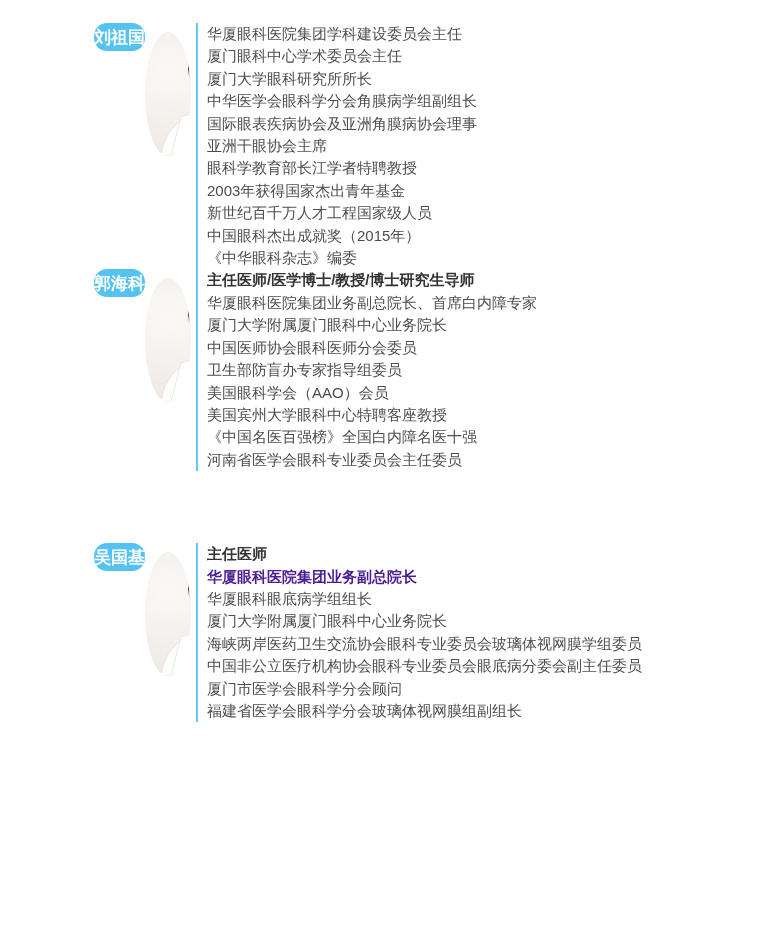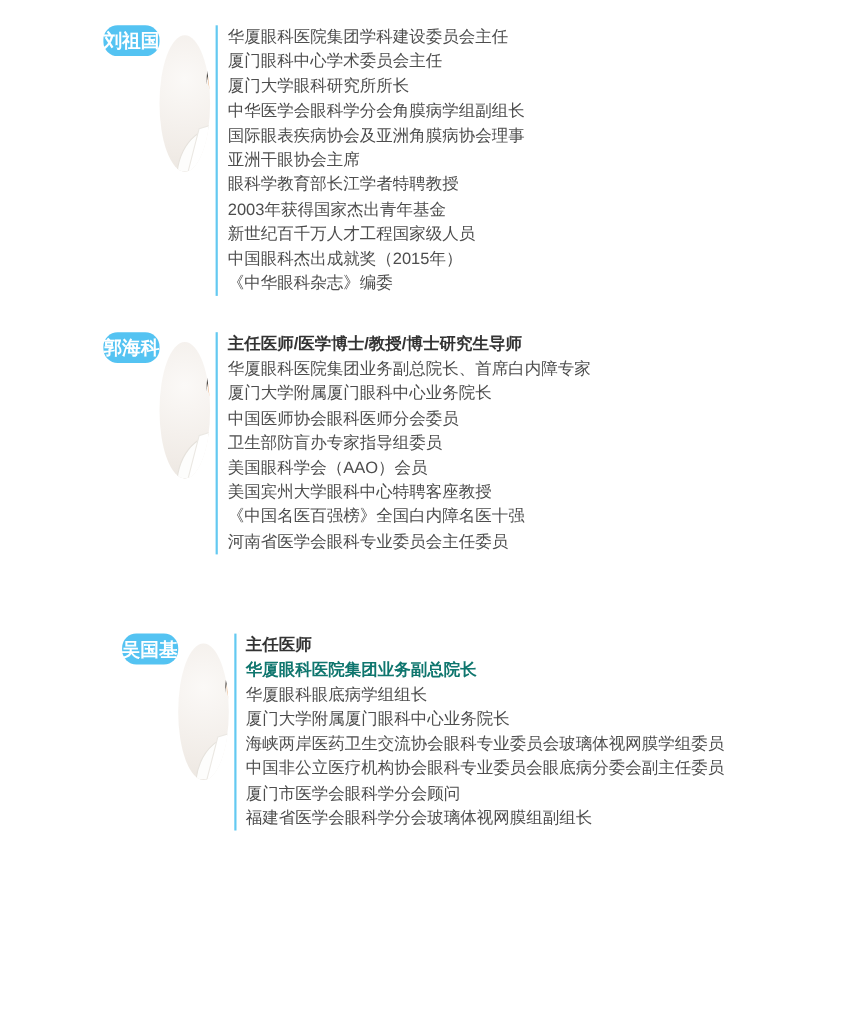--- a/index.html
+++ b/index.html
@@ -18,22 +18,22 @@
     background:var(--bg);
     font-family:"Liberation Sans","DejaVu Sans",sans-serif;
   }
   .doctor-list{
     padding:23px 0 20px 67px;
   }
   .doctor-section{
     display:flex;
     align-items:flex-start;
   }
-  .doctor-section:nth-of-type(2){margin-top:33px;}
-  .doctor-section:nth-of-type(3){margin-top:72px;justify-content:center;}
+  .doctor-section:nth-of-type(2){}
+  .doctor-section:nth-of-type(3){margin-top:72px;}
   .left-col{
     width:124px;
     flex:0 0 124px;
     display:flex;
     flex-direction:row;
   }
   .name-badge{
     width:71px;
     height:28px;
     margin-left:27px;
@@ -69,21 +69,21 @@
     color:var(--title);
     line-height:22.4px;
   }
   .cred-line{
     font-size:15px;
     color:var(--text);
     line-height:22.4px;
   }
   .cred-line.bold{
     font-weight:bold;
-    color:#0f766e;
+    color:#4c1d95;
   }
 </style>
 </head>
 <body>
 
 <div class="doctor-list">
   <section class="doctor-section">
     <div class="left-col">
       <div class="name-badge">刘祖国</div>
       <div class="photo-wrap">

